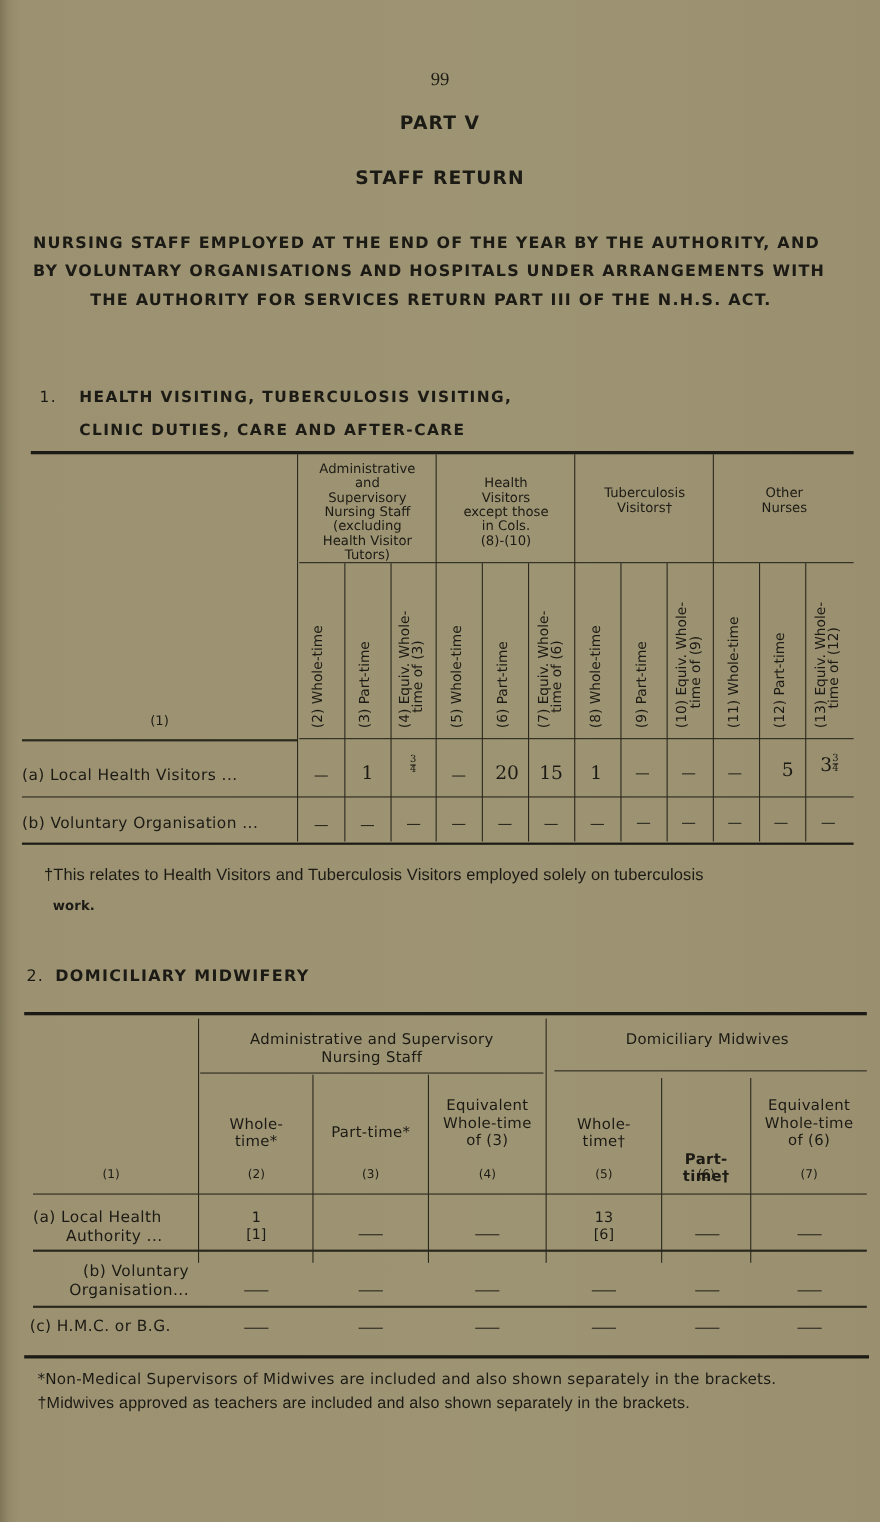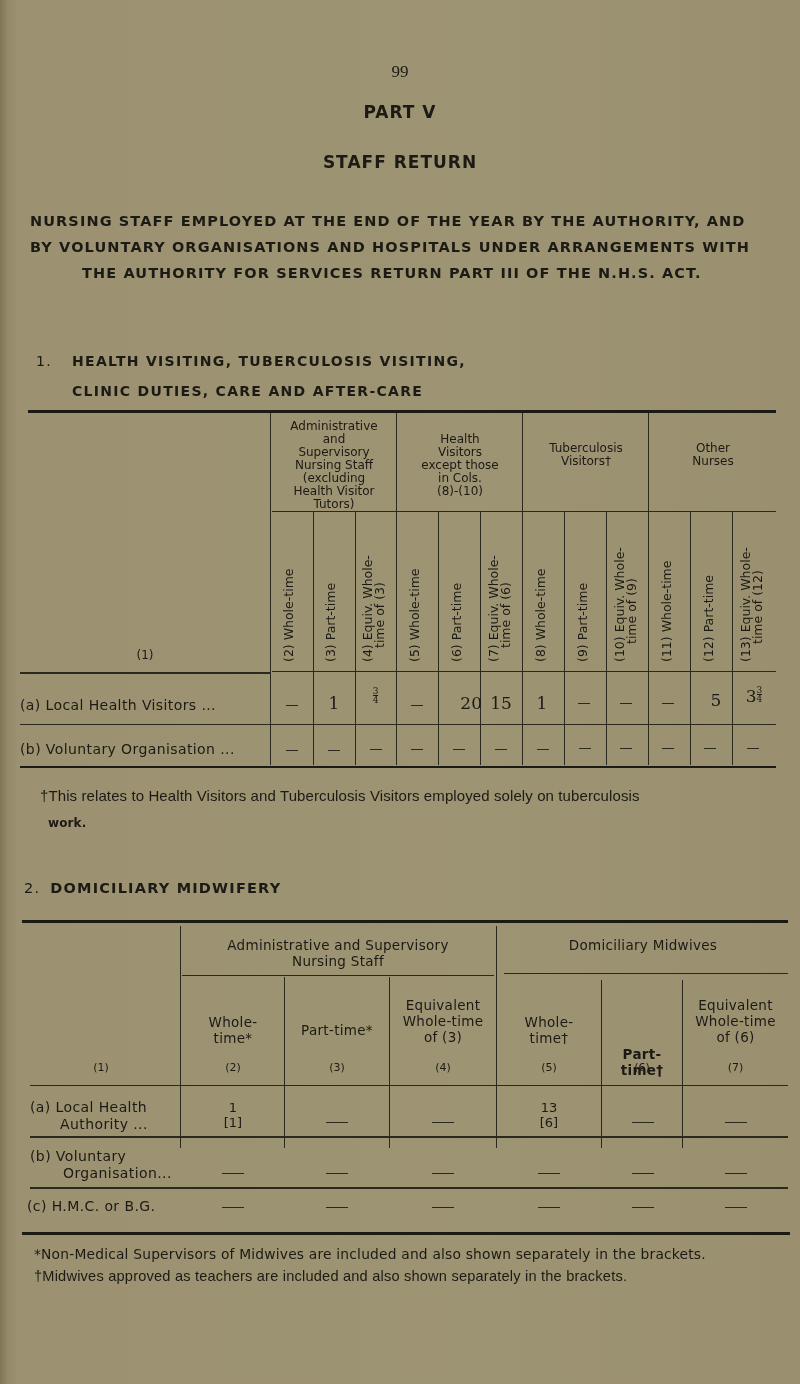--- a/index.html
+++ b/index.html
@@ -152,21 +152,21 @@
     </div>
 
   <div class="rule" style="top:672px;left:20px;width:250px;height:2px;"></div>
   <div class="rule" style="top:671px;left:272px;width:504px;"></div>
 
   <div class="rowlabel" style="top:697px;left:20px;">(a) Local Health Visitors ...</div>
   <div class="dash" style="top:705px;left:286px;"></div>
   <div class="cell" style="top:693px;left:313px;width:42px;">1</div>
   <div class="cell" style="top:687px;left:355px;width:41px;"><span class="frac"><span>3</span><span style="border-top:1px solid #1c1a14;">4</span></span></div>
   <div class="dash" style="top:705px;left:411px;"></div>
-  <div class="cell" style="top:693px;left:440px;width:42px;text-align:right;">20</div>
+  <div class="cell" style="top:693px;left:440px;width:42px;">20</div>
   <div class="cell" style="top:693px;left:482px;width:38px;">15</div>
   <div class="cell" style="top:693px;left:522px;width:40px;">1</div>
   <div class="dash" style="top:703px;left:578px;"></div>
   <div class="dash" style="top:703px;left:620px;"></div>
   <div class="dash" style="top:703px;left:662px;"></div>
   <div class="cell" style="top:690px;left:700px;width:32px;">5</div>
   <div class="cell" style="top:686px;left:734px;width:40px;">3<span class="frac"><span>3</span><span style="border-top:1px solid #1c1a14;">4</span></span></div>
   <div class="rule" style="top:724px;left:20px;width:756px;"></div>
 
   <div class="rowlabel" style="top:741px;left:20px;">(b) Voluntary Organisation ...</div>
@@ -258,21 +258,21 @@
   <div class="t2dash" style="top:1122px;left:326px;"></div>
   <div class="t2dash" style="top:1122px;left:432px;"></div>
   <div class="t2cell" style="top:1100px;left:497px;width:104px;">
     <div>13</div>
     <div>[6]</div>
   </div>
   <div class="t2dash" style="top:1122px;left:632px;"></div>
   <div class="t2dash" style="top:1122px;left:725px;"></div>
   <div class="rule" style="top:1136px;left:30px;width:758px;height:2px;"></div>
 
-  <div class="t2label" style="top:1148px;left:30px;">
+  <div class="t2label" style="top:1148px;left:30px;text-align:right;">
     <div>(b) Voluntary</div>
     <div style="padding-left:33px;">Organisation...</div>
   </div>
   <div class="t2dash" style="top:1173px;left:222px;"></div>
   <div class="t2dash" style="top:1173px;left:326px;"></div>
   <div class="t2dash" style="top:1173px;left:432px;"></div>
   <div class="t2dash" style="top:1173px;left:538px;"></div>
   <div class="t2dash" style="top:1173px;left:632px;"></div>
   <div class="t2dash" style="top:1173px;left:725px;"></div>
   <div class="rule" style="top:1187px;left:30px;width:758px;height:2px;"></div>

